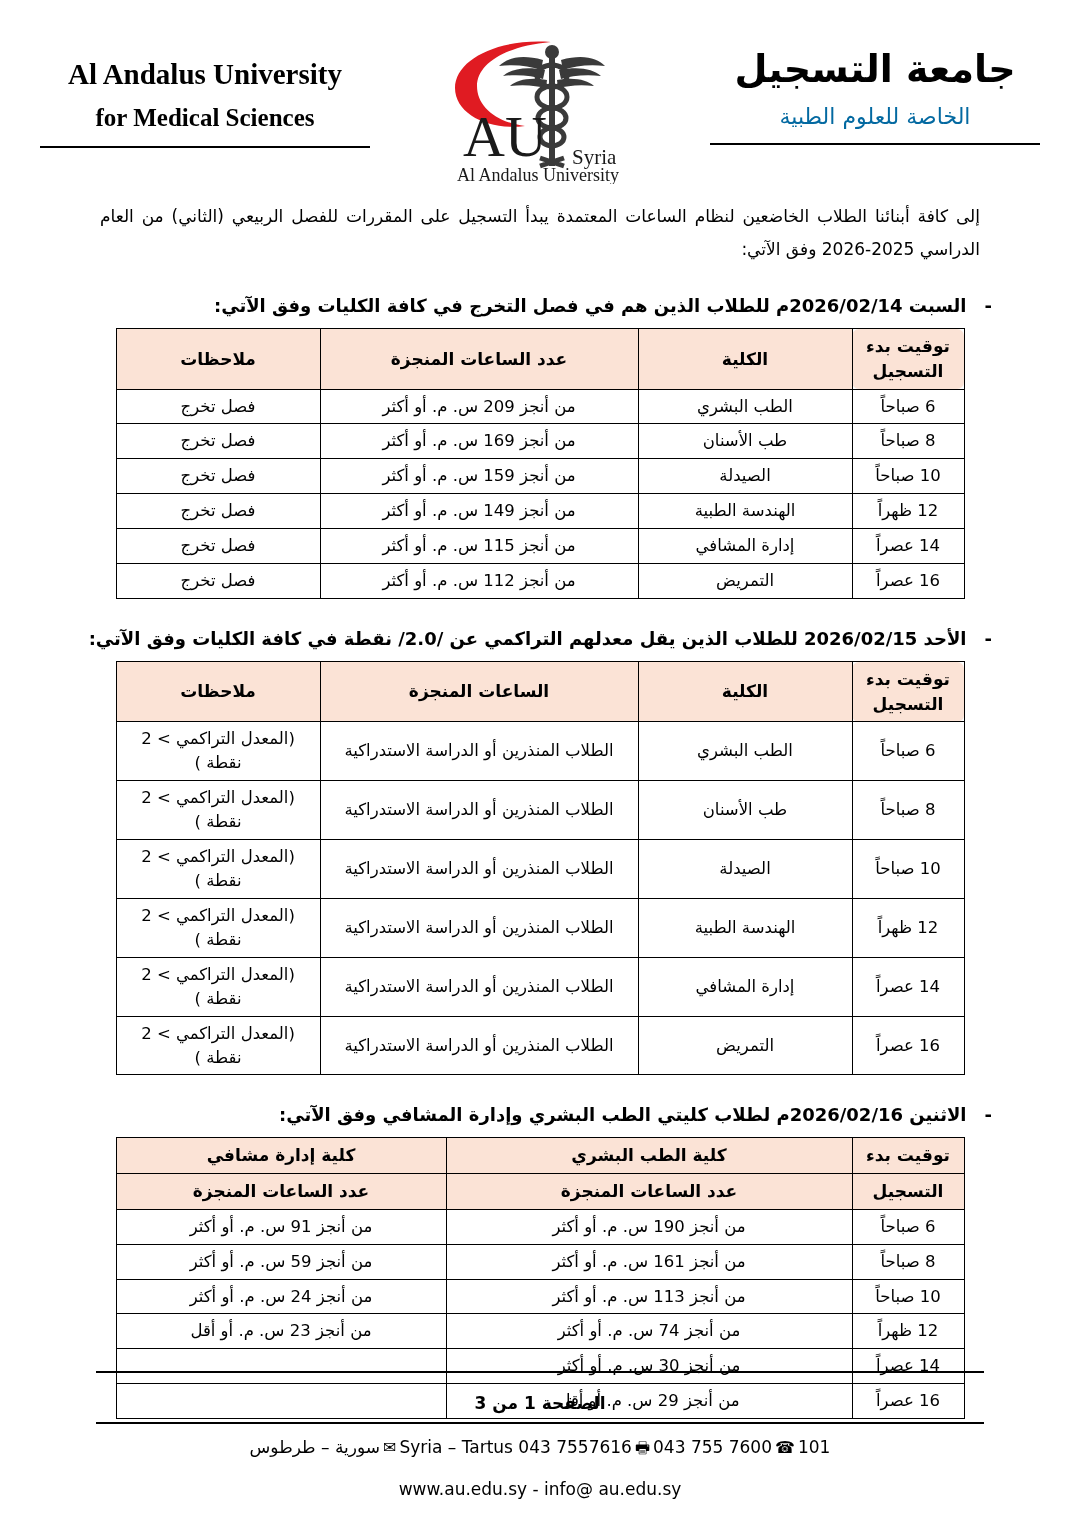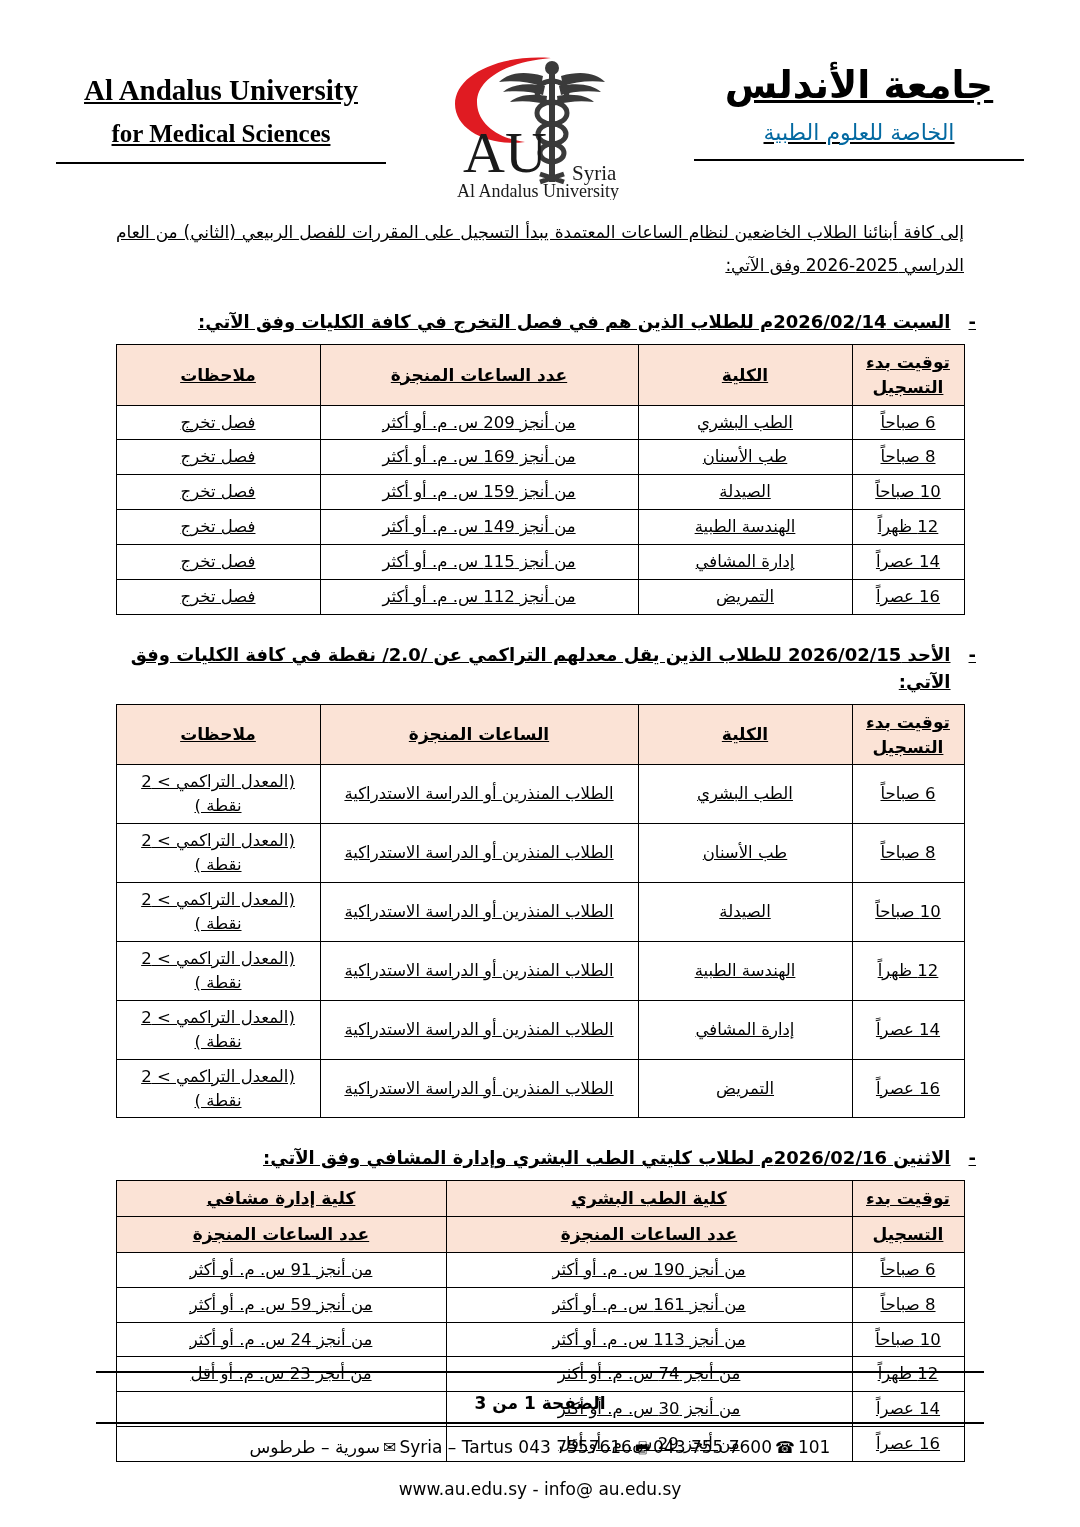--- a/index.html
+++ b/index.html
@@ -13,23 +13,22 @@
     height: 1527px;
     position: relative;
     font-family: "DejaVu Sans", "Liberation Sans", sans-serif;
     color: #000;
     overflow: hidden;
   }
 
   .page {
     width: 1080px;
     height: 1527px;
-    padding: 16px;
+    padding: 0;
     position: relative;
-    text-decoration: underline;
   }
 
   
   .letterhead {
     display: flex;
     align-items: flex-start;
     justify-content: space-between;
     padding: 28px 40px 0 40px;
     direction: ltr;
   }
@@ -158,20 +157,21 @@
   table.tbl thead th {
     background: #FBE3D6;
     font-weight: bold;
     font-size: 17px;
   }
   th.col-time {
     width: 112px;
     text-align: right;
     padding-right: 10px;
     line-height: 1.7;
+    border-radius: 7px;
   }
   td.col-time {
     width: 112px;
     text-align: right;
     padding-right: 10px;
     font-weight: normal;
   }
   th.col-college, td.col-college { width: 214px; }
   th.col-hours,   td.col-hours   { width: 318px; }
   th.col-notes,   td.col-notes   { width: 204px; }
@@ -257,21 +257,21 @@
           <path d="M107 124 L 131 132 M131 124 L 107 132"></path>
         </g>
 
         <text x="30" y="122" font-family="'Liberation Serif','DejaVu Serif',serif" font-size="58" fill="#1a1a1a">AU</text>
         <text x="139" y="130" font-family="'Liberation Serif','DejaVu Serif',serif" font-size="21" fill="#1a1a1a">Syria</text>
         <text x="24" y="147" font-family="'Liberation Serif','DejaVu Serif',serif" font-size="18" fill="#1a1a1a">Al Andalus University</text>
       </svg>
     </div>
 
     <div class="lh-col lh-col-right">
-      <div class="ar-name-1">جامعة الأندلس</div>
+      <div class="ar-name-1">جامعة التسجيل</div>
       <div class="ar-name-2">الخاصة للعلوم الطبية</div>
       <div class="lh-rule"></div>
     </div>
 
   </div>
 
   <div class="content">
 
 
     <div class="intro">إلى كافة أبنائنا الطلاب الخاضعين لنظام الساعات المعتمدة يبدأ التسجيل على المقررات للفصل الربيعي (الثاني) من العام الدراسي 2025-2026 وفق الآتي:</div>

